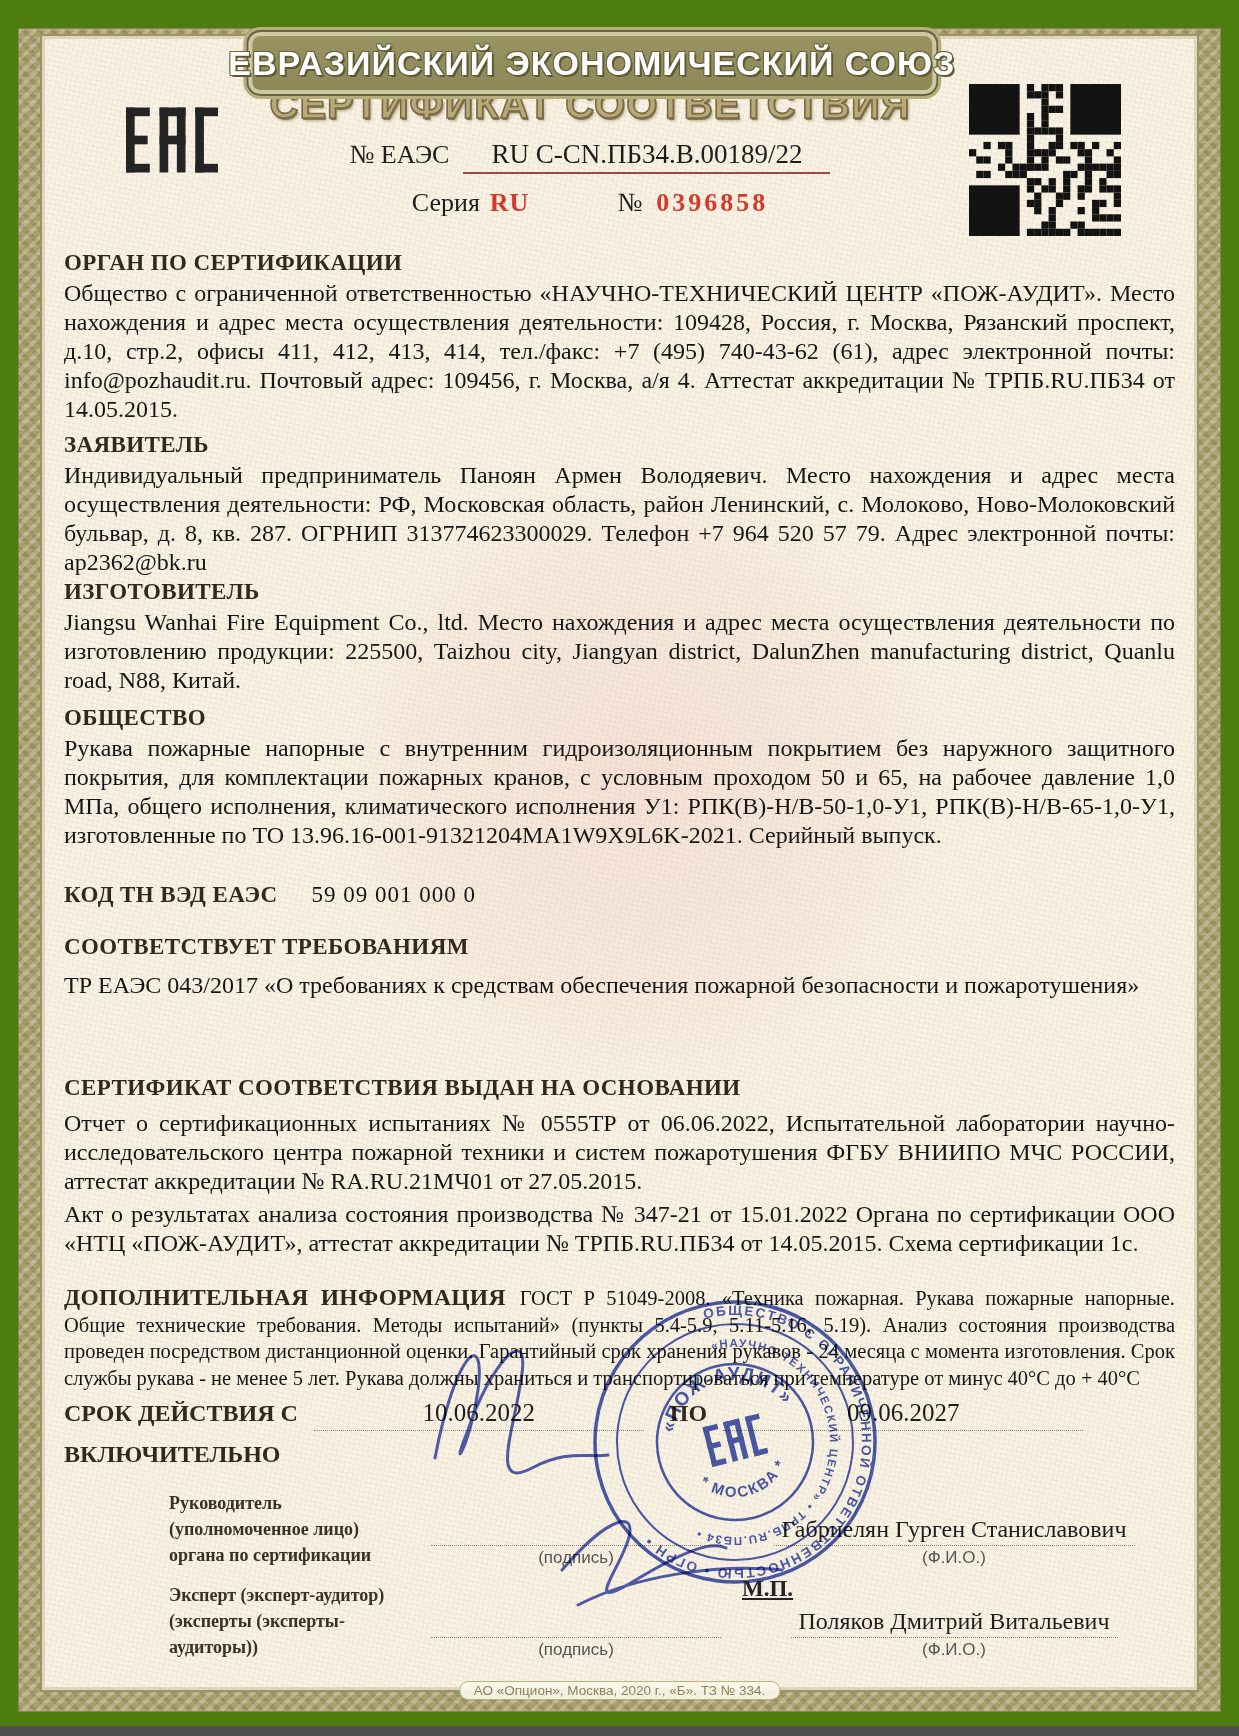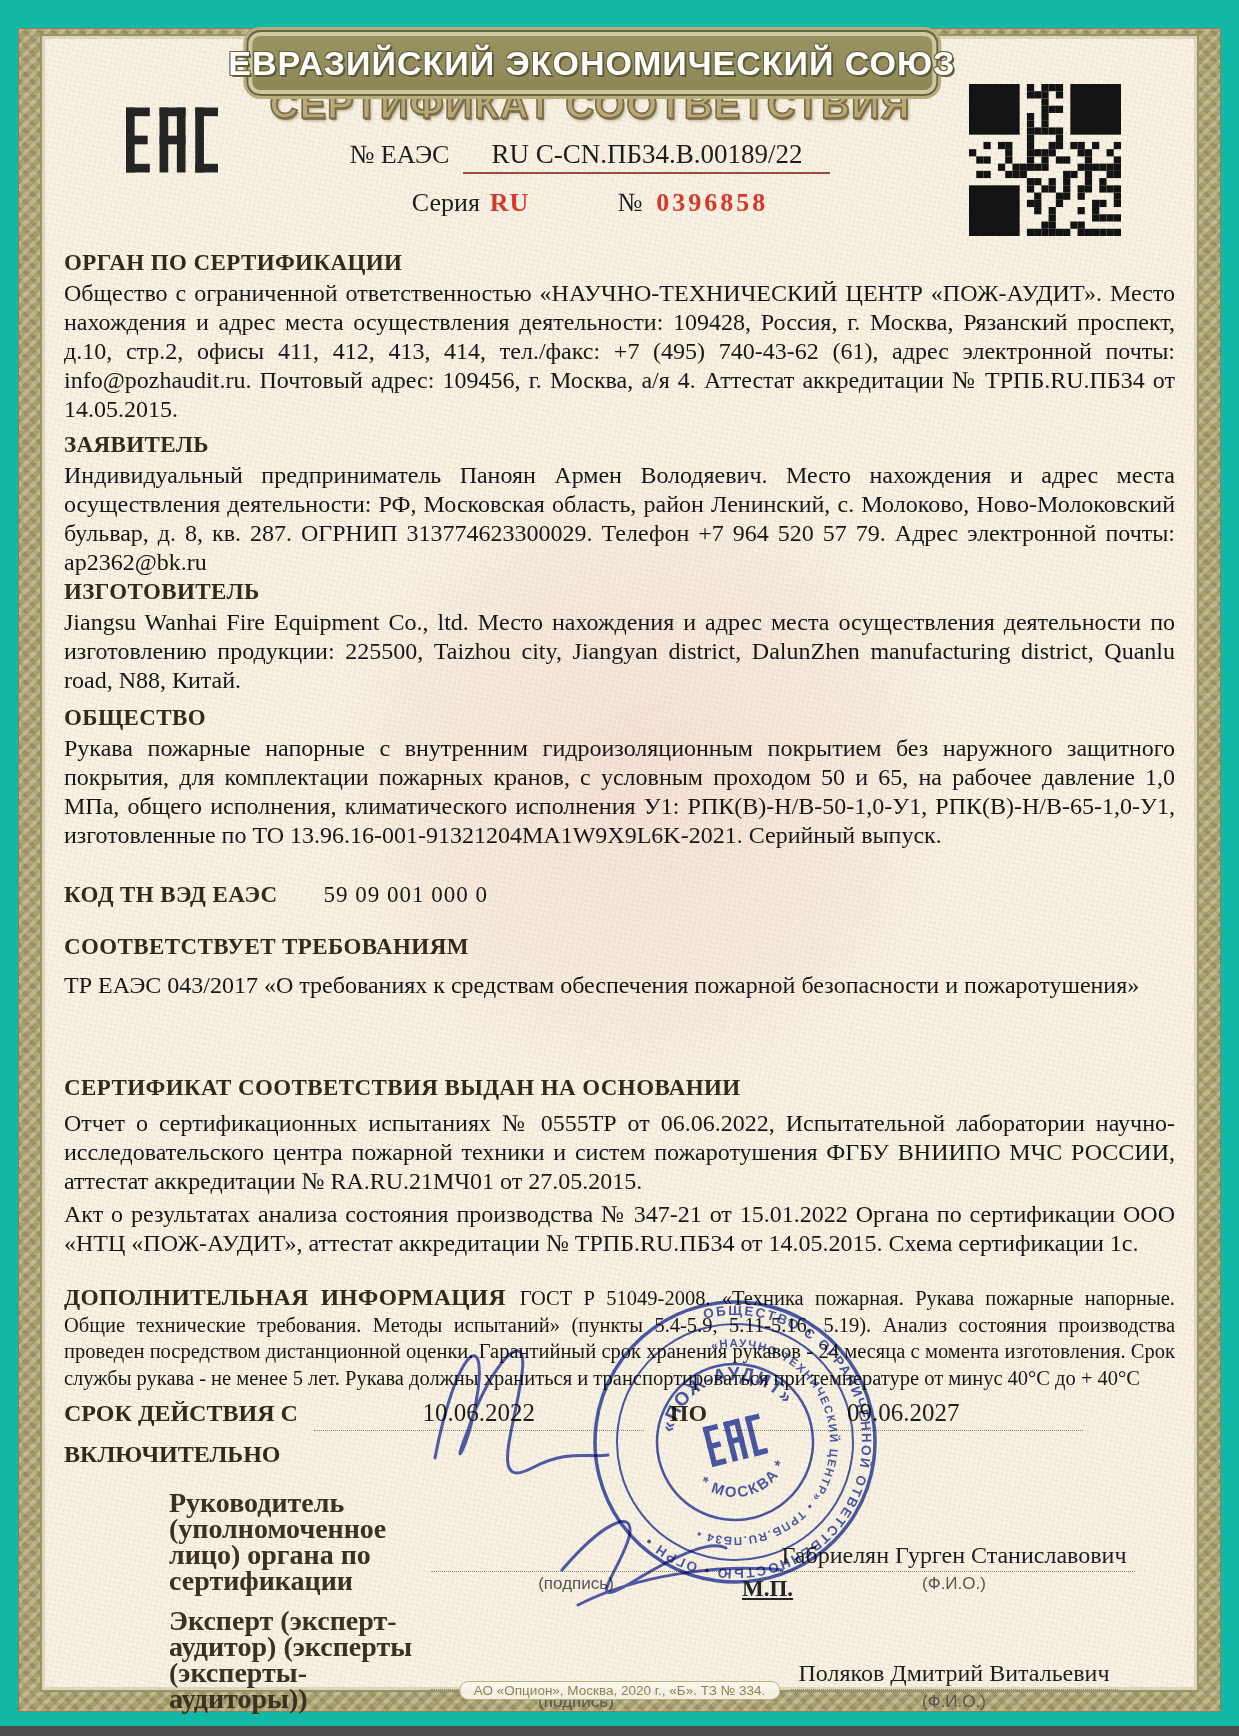--- a/index.html
+++ b/index.html
@@ -1,18 +1,18 @@
 <!DOCTYPE html>
 <html><head>
 <meta charset="utf-8">
 <style>
   * { margin:0; padding:0; box-sizing:border-box; }
   html,body { width:1239px; height:1736px; background:#ffffff; overflow:hidden;
               font-family:"Liberation Serif","DejaVu Serif",serif; }
-  #page { position:absolute; left:0; top:0; width:1239px; height:1736px; background:#14b8a6; }
+  #page { position:absolute; left:0; top:0; width:1239px; height:1736px; background:#4d7c0f; }
 
   
   #frame { position:absolute; left:18px; top:28px; width:1203px; height:1684px;
     background-color:#a89f6c;
     background-image:
       repeating-linear-gradient(135deg, rgba(255,255,255,.22) 0 4px, transparent 4px 10px),
       repeating-linear-gradient(45deg, rgba(96,88,44,.22) 0 4px, transparent 4px 10px),
       repeating-linear-gradient(0deg, rgba(255,255,255,.10) 0 2px, transparent 2px 8px);
     border:1px solid #8b8257; }
   #paper { position:absolute; left:40px; top:34px; right:40px; bottom:44px;
@@ -60,21 +60,21 @@
 
   
   .sec-h { font-weight:bold; font-size:23px; color:#32291c; letter-spacing:.4px; }
   .sec-b { font-size:24px; line-height:29px; color:#161616; text-align:justify; margin-top:3px; }
   .inline-h { font-weight:bold; font-size:23.5px; color:#32291c; letter-spacing:.3px; margin-right:14px; }
   #sec-organ { margin-top:2px; }
   #sec-applicant { margin-top:8px; }
   #sec-manufacturer { margin-top:2px; }
   #sec-product { margin-top:10px; }
   #sec-tnved { margin-top:32px; font-size:23px; }
-  #sec-tnved .code-val { font-size:23px; font-weight:normal; color:#161616; margin-left:46px; letter-spacing:1px; }
+  #sec-tnved .code-val { font-size:23px; font-weight:normal; color:#161616; margin-left:34px; letter-spacing:1px; }
   #sec-complies { margin-top:26px; }
   #sec-complies .sec-b { margin-top:10px; line-height:31px; }
   #sec-basis { margin-top:74px; }
   #sec-basis .sec-b { margin-top:8px; }
   #sec-basis .p2 { margin-top:4px; }
   #sec-additional { margin-top:26px; }
   #sec-additional .body { font-size:20.5px; line-height:26.5px; color:#161616; text-align:justify; }
 
   
   #validity { margin-top:8px; font-size:24px; white-space:nowrap; }
@@ -82,21 +82,21 @@
   #validity .date { display:inline-block; text-align:center; font-size:25px; color:#1d1d1d;
      border-bottom:1.5px dotted #8f886c; padding-bottom:3px; }
   #validity .d1 { width:330px; margin-left:16px; }
   #validity .po { font-weight:bold; color:#32291c; margin-left:26px; }
   #validity .d2 { width:360px; margin-left:16px;text-align:center; }
   #incl { font-weight:bold; font-size:24px; color:#32291c; margin-top:10px; }
 
   
   #sig-block { margin-top:22px; position:relative; }
   .sig-row { display:flex; align-items:flex-end; margin-top:14px; }
-  .sig-role { width:355px; padding-left:105px; font-weight:bold; font-size:28px; line-height:26px; color:#3a3023; }
+  .sig-role { width:355px; padding-left:105px; font-weight:bold; font-size:18px; line-height:26px; color:#3a3023; }
   .sig-line { width:290px; margin:0 12px; text-align:center; }
   .sig-line .rule { border-bottom:1.5px dotted #8a8570; height:20px; }
   .sig-cap { font-family:"Liberation Sans","DejaVu Sans",sans-serif; font-size:17px; color:#555; margin-top:2px; }
   .sig-name-wrap { flex:1; text-align:center; }
   .sig-name { font-size:24px; color:#1d1d1d; border-bottom:1.5px dotted #8a8570; display:inline-block; padding:0 8px 2px 8px; }
 
   
   #stamp { position:absolute; left:585px; top:1292px; width:300px; height:300px; z-index:7;
     transform:rotate(-14deg); opacity:.85; mix-blend-mode:multiply; }
   #stamp * { fill:none; stroke:#2b3faa; }

